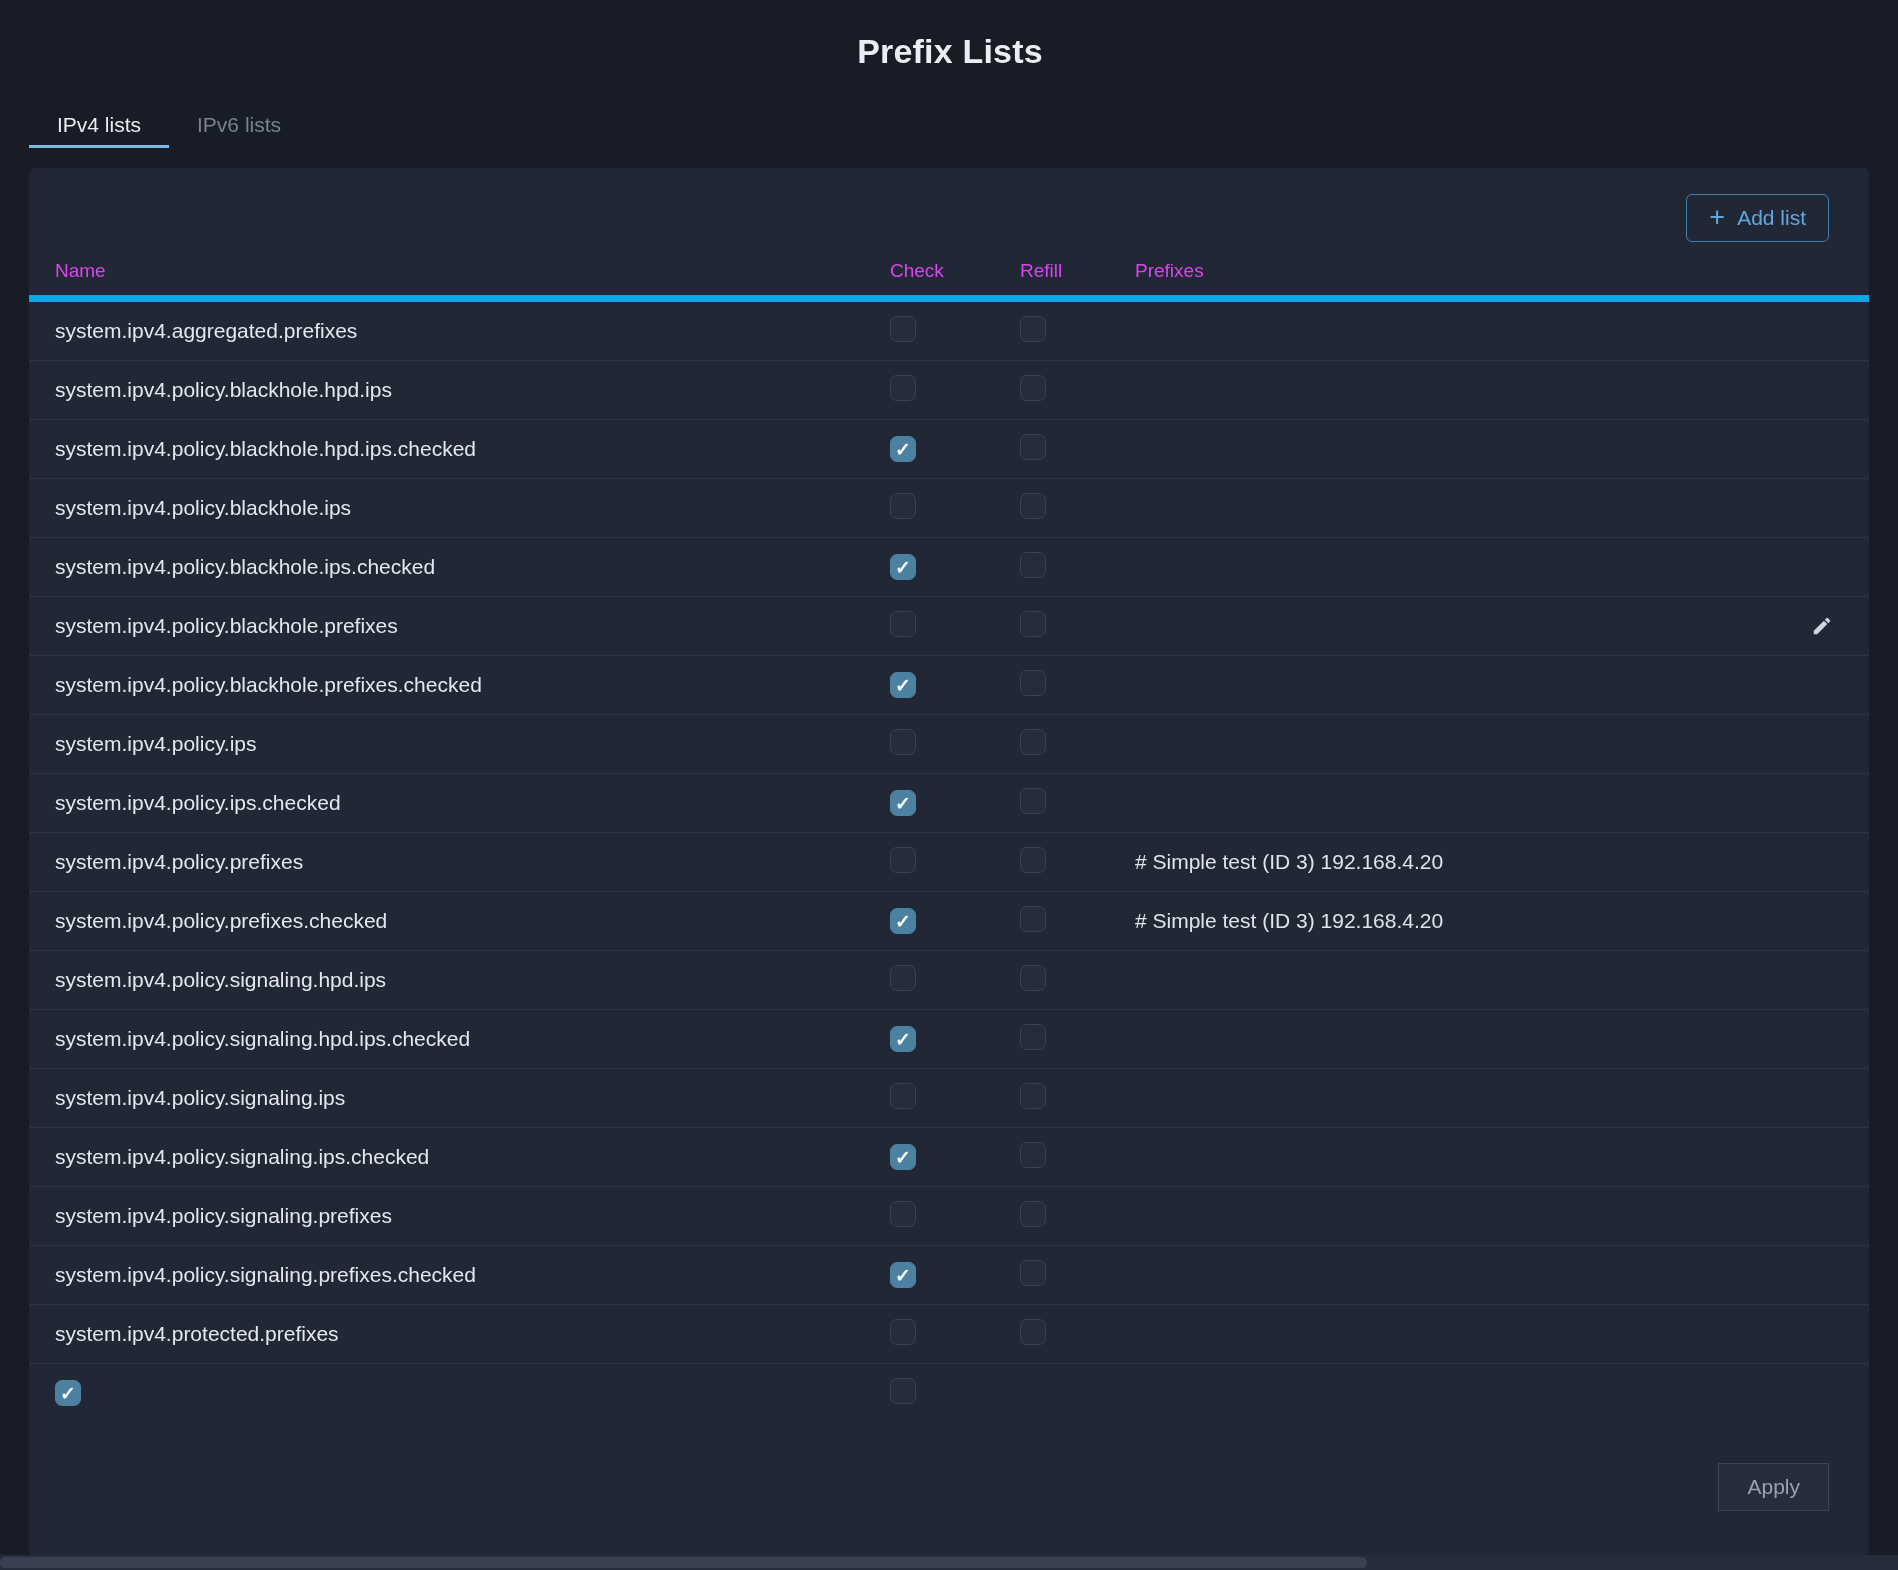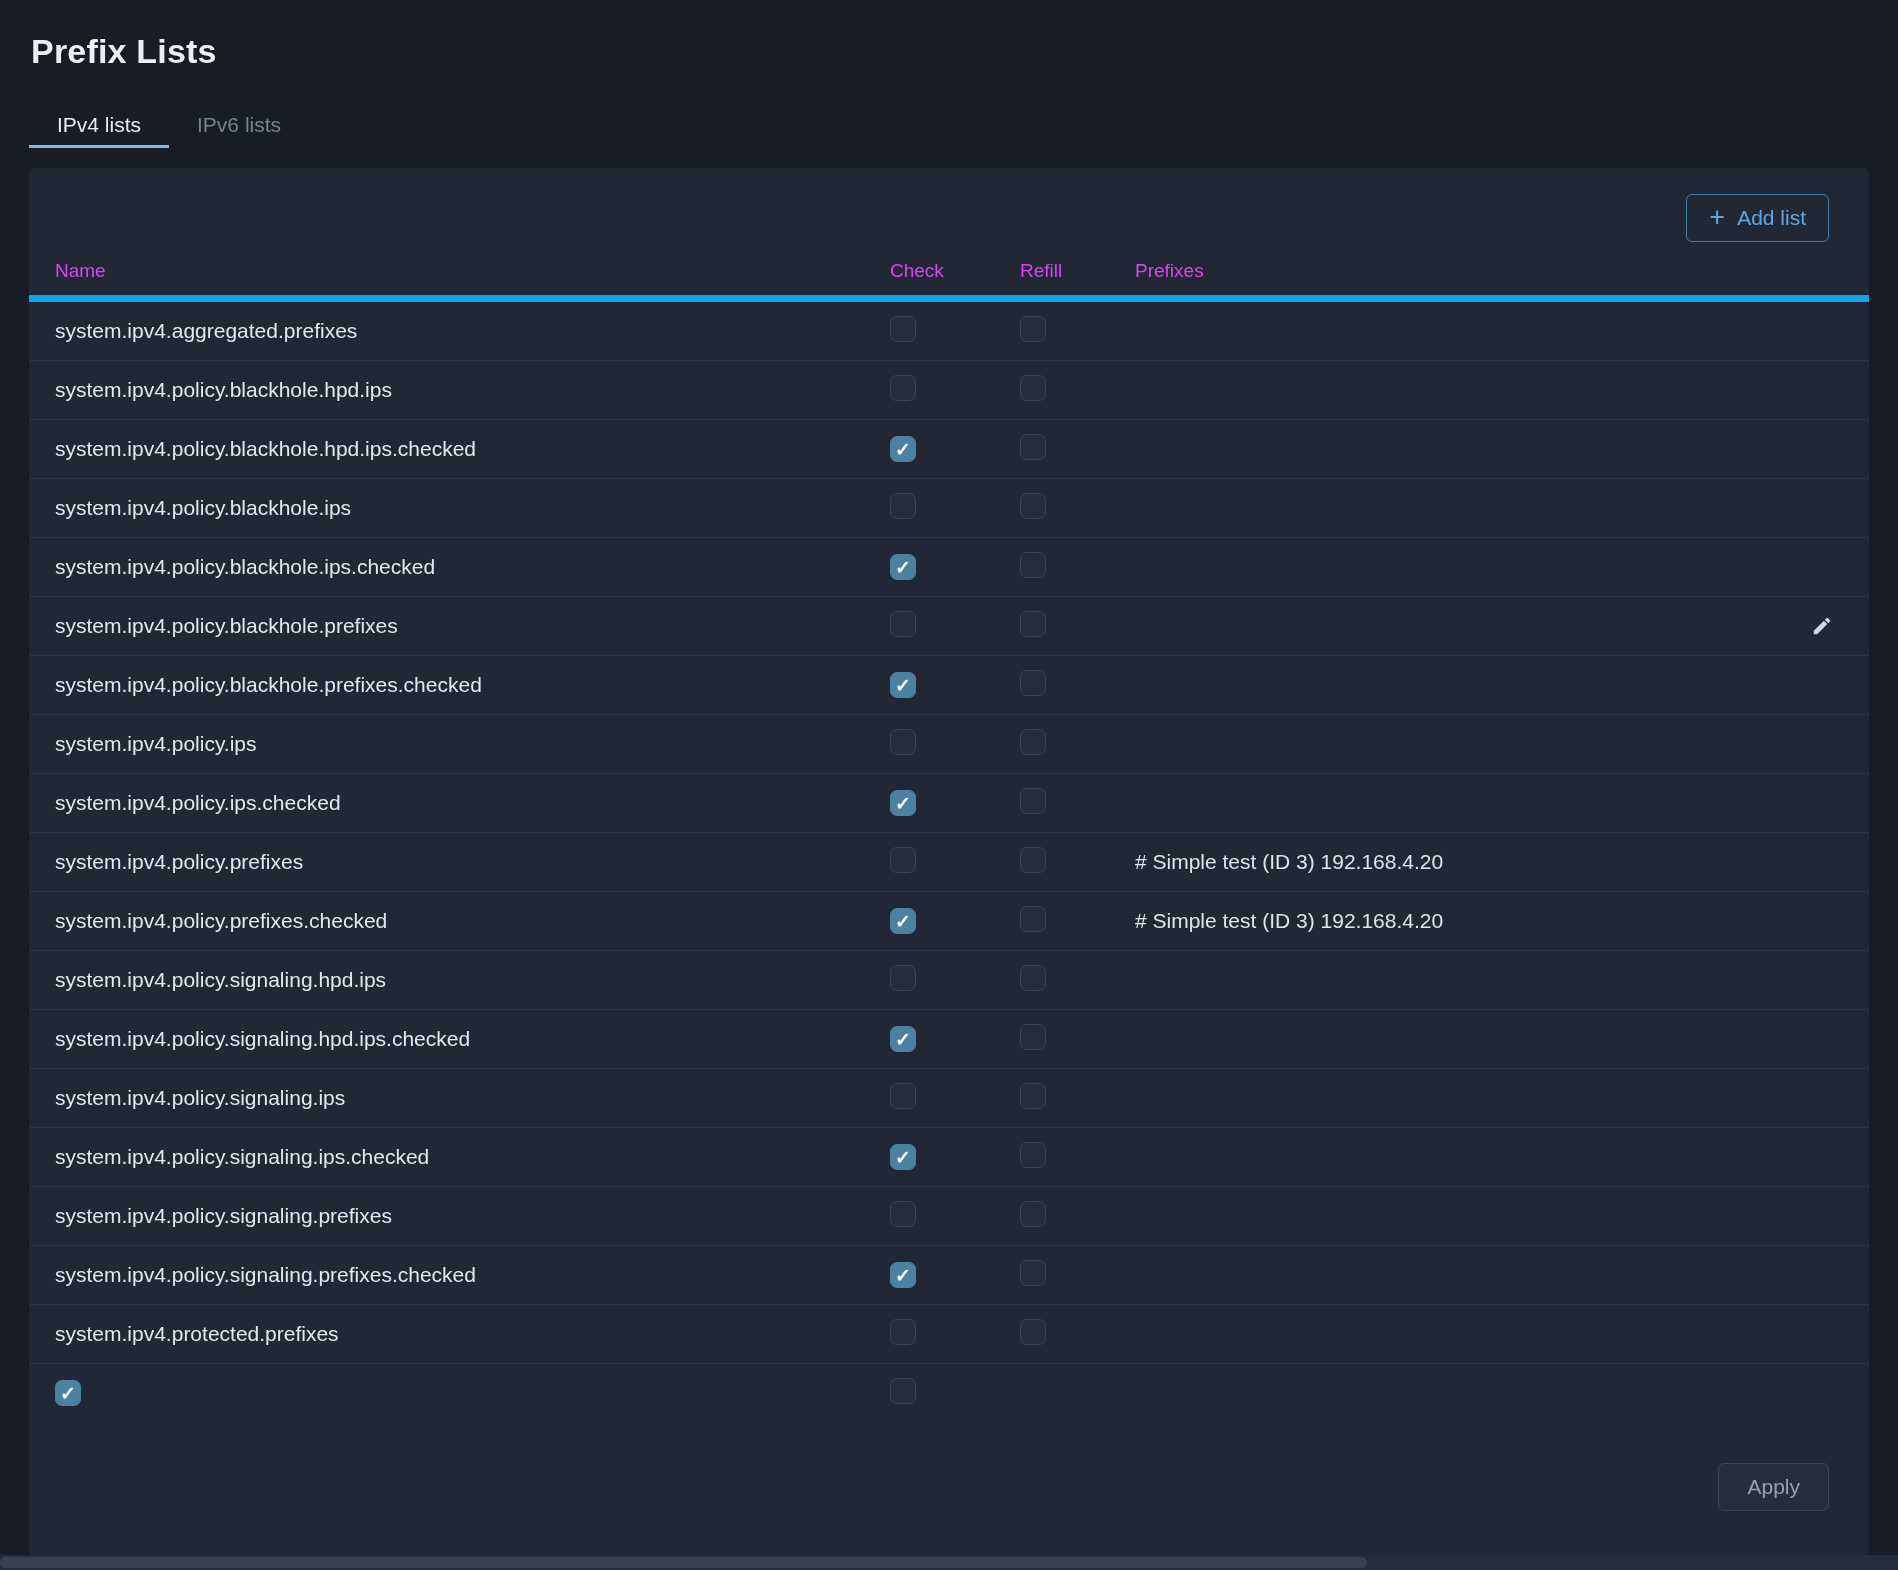--- a/index.html
+++ b/index.html
@@ -7,21 +7,21 @@
     width: 1898px; height: 1570px;
     background: #171c27;
     font-family: "Liberation Sans", sans-serif;
     color: #e4e8ee;
     overflow: hidden;
   }
   .page { padding: 20px 29px 0 29px; position: relative; height: 100%; }
 
   .page-title {
     font-size: 34px; font-weight: 700; color: #eceef3;
-    margin: 12px 0 30px 2px; letter-spacing: 0.2px;
+    margin: 12px 0 30px 2px; letter-spacing: 0.2px; text-align: center;
   }
 
   
   .tabs { display: flex; align-items: flex-end; }
   .tab {
     font-size: 21px; padding: 12px 28px 8px 28px;
     color: #79818f; cursor: pointer; border-bottom: 3px solid transparent;
   }
   .tab.active { color: #e9ecf1; border-bottom-color: #7db7e4; }
 
@@ -96,21 +96,21 @@
   .edit-btn svg { width: 22px; height: 22px; fill: #cfd4de; }
 
   
   .panel-bottombar {
     display: flex; justify-content: flex-end;
     padding: 40px 40px 0 40px;
   }
   .apply-btn {
     height: 48px; padding: 0 28px;
     background: #272d3b;
-    border: 1px solid #3c4454; border-radius: 6px;
+    border: 1px solid #3c4454; border-radius: 0;
     color: #99a1b1; font-size: 21px; font-family: inherit;
     cursor: pointer;
   }
 
   
   .hscrollbar {
     position: absolute; left: 0; bottom: 0;
     width: 100%; height: 15px;
     background: #262d3a;
   }

